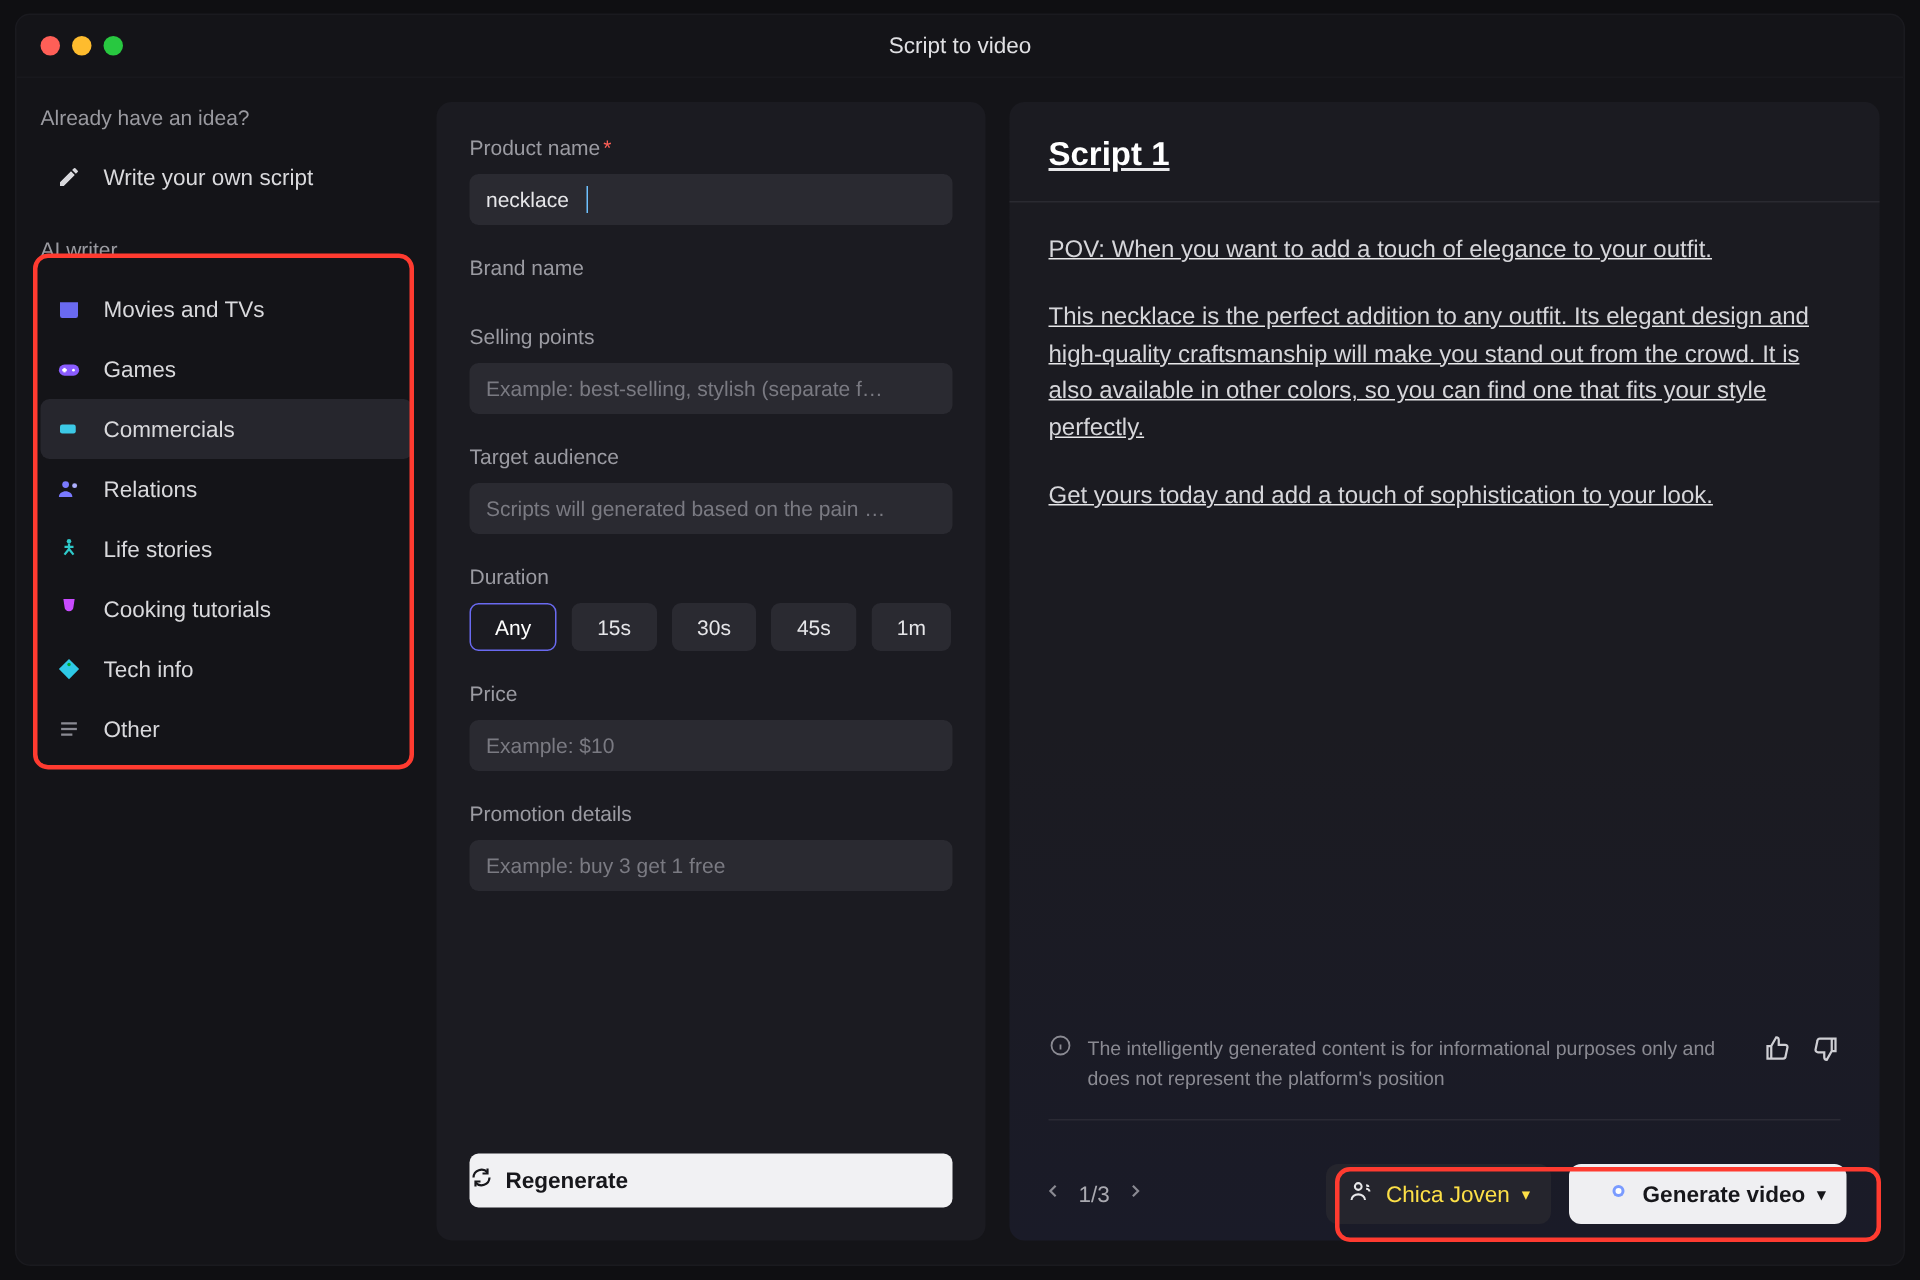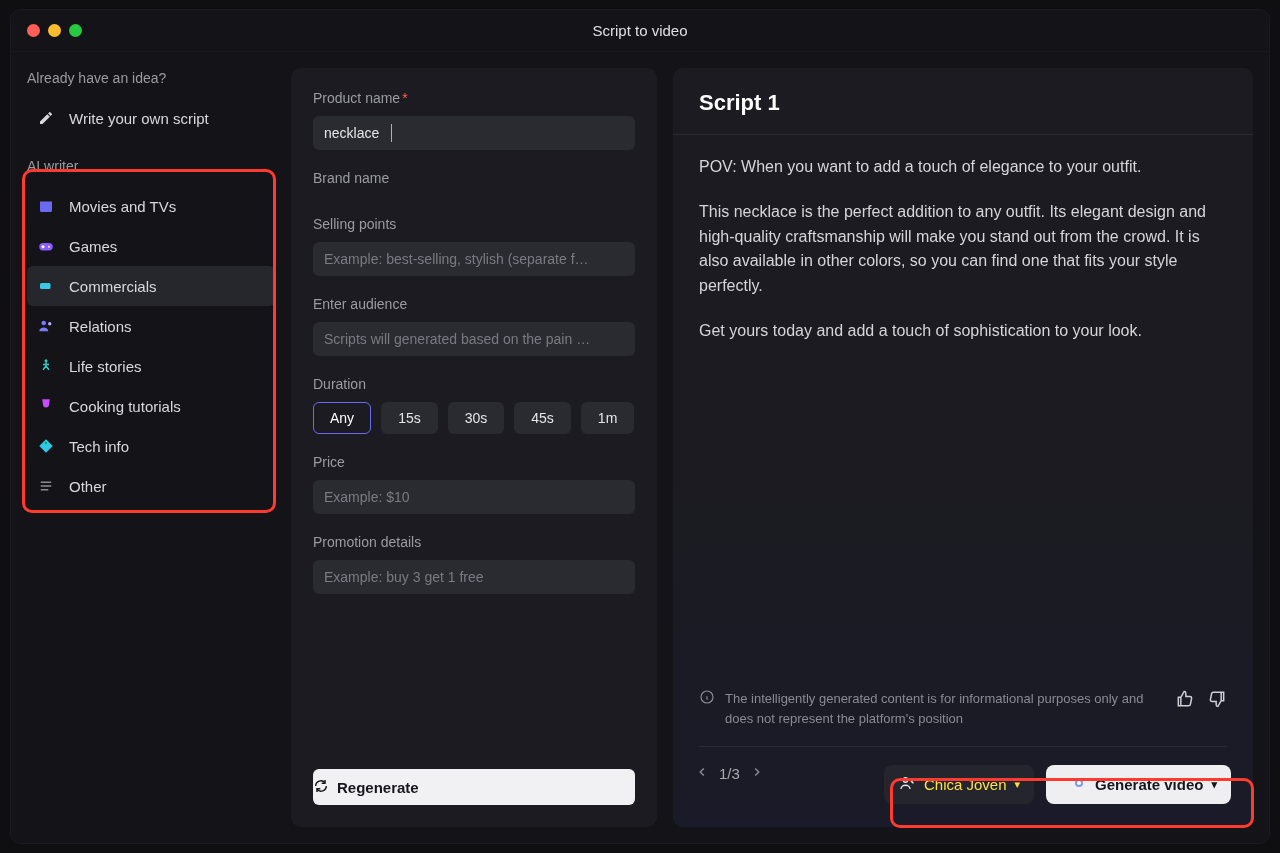--- a/index.html
+++ b/index.html
@@ -76,20 +76,21 @@
 
   .regen-btn {
     margin-top: auto; width: 100%; background: #f1f1f3; color: #17171b;
     border:none; border-radius: 6px; height: 36px; font-size: 15px; font-weight:600;
     display:flex; align-items:center; justify-content:flex-start; gap:8px; cursor:pointer;
   }
 
   .script-panel {
     flex: 1; height: 100%; padding: 0; position: relative;
     background: linear-gradient(180deg, #1b1b21 0%, #1b1b21 55%, #1a1b28 100%);
+    text-decoration: underline;
   }
   .script-header {
     padding: 22px 26px 18px 26px; border-bottom: 1px solid #2a2a31;
     font-size: 22px; font-weight: 650; color: #fff;
   }
   .script-body {
     padding: 20px 26px; color: #d6d6da; font-size: 16px; line-height: 1.55;
     height: 520px; overflow: hidden;
   }
   .script-body p { margin-bottom: 20px; }
@@ -98,21 +99,21 @@
     display:flex; gap:10px; color:#8a8a92; font-size:13px; line-height:1.5;
     border-bottom: 1px solid #2a2a34; padding-bottom: 18px;
     align-items:flex-start;
   }
   .notice .text { flex:1; }
   .feedback { display:flex; gap:12px; color:#cfcfd4; }
   .feedback svg { cursor:pointer; }
 
   .script-footer {
     position:absolute; left:0; right:0; bottom:0; height:62px;
-    display:flex; align-items:flex-start; padding: 0 22px; gap:12px;
+    display:flex; align-items:center; padding: 0 22px; gap:12px;
   }
   .pager { display:flex; align-items:center; gap:10px; color:#a9a9b0; font-size:15px; }
   .pager .arrow { cursor:pointer; color:#8a8a92; }
   .footer-right { margin-left:auto; display:flex; gap:12px; }
   .pill-btn {
     display:flex; align-items:center; gap:8px; border:none; border-radius:8px;
     padding: 9px 14px; font-size:15px; cursor:pointer;
   }
   .pill-dark { background:#25252d; color:#fde047; }
   .pill-light { background:#efeff2; color:#17171b; font-weight:600;padding-left:25px; }
@@ -253,21 +254,21 @@
       <div class="form-group">
         <div class="form-label">Brand name</div>
       </div>
 
       <div class="form-group">
         <div class="form-label">Selling points</div>
         <input class="form-input" placeholder="Example: best-selling, stylish (separate f…" style="">
       </div>
 
       <div class="form-group">
-        <div class="form-label">Enter audience</div>
+        <div class="form-label">Target audience</div>
         <input class="form-input" placeholder="Scripts will generated based on the pain …" style="">
       </div>
 
       <div class="form-group">
         <div class="form-label">Duration</div>
         <div class="duration-row">
           <button class="chip selected">Any</button>
           <button class="chip">15s</button>
           <button class="chip">30s</button>
           <button class="chip">45s</button>

